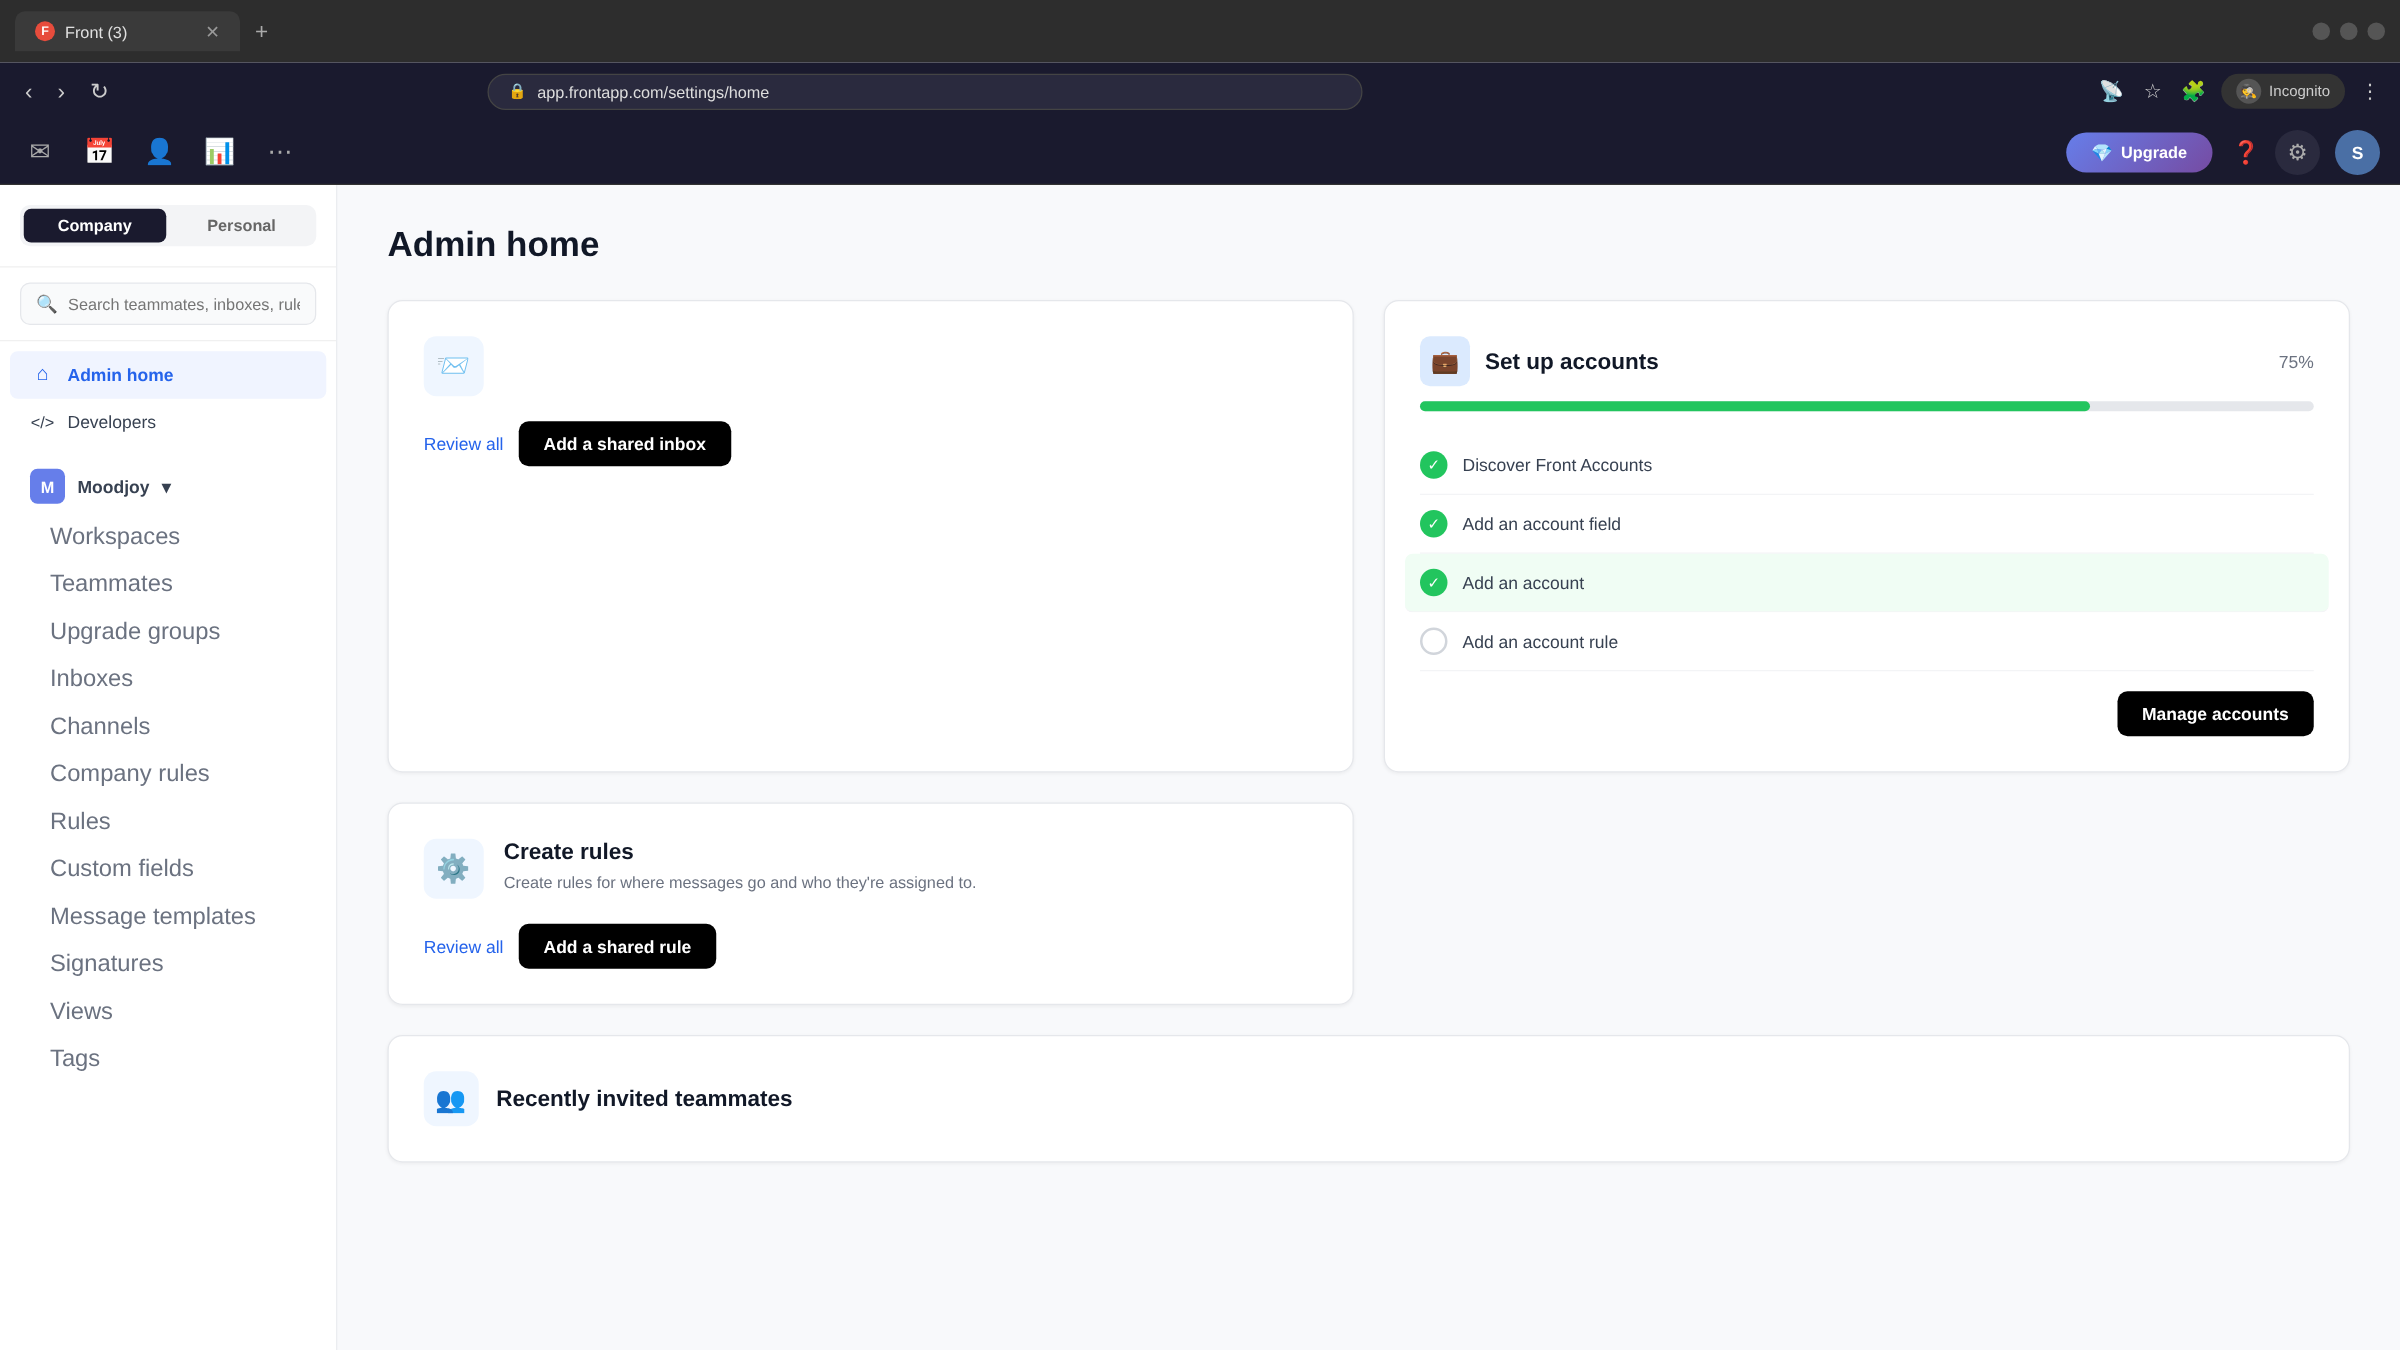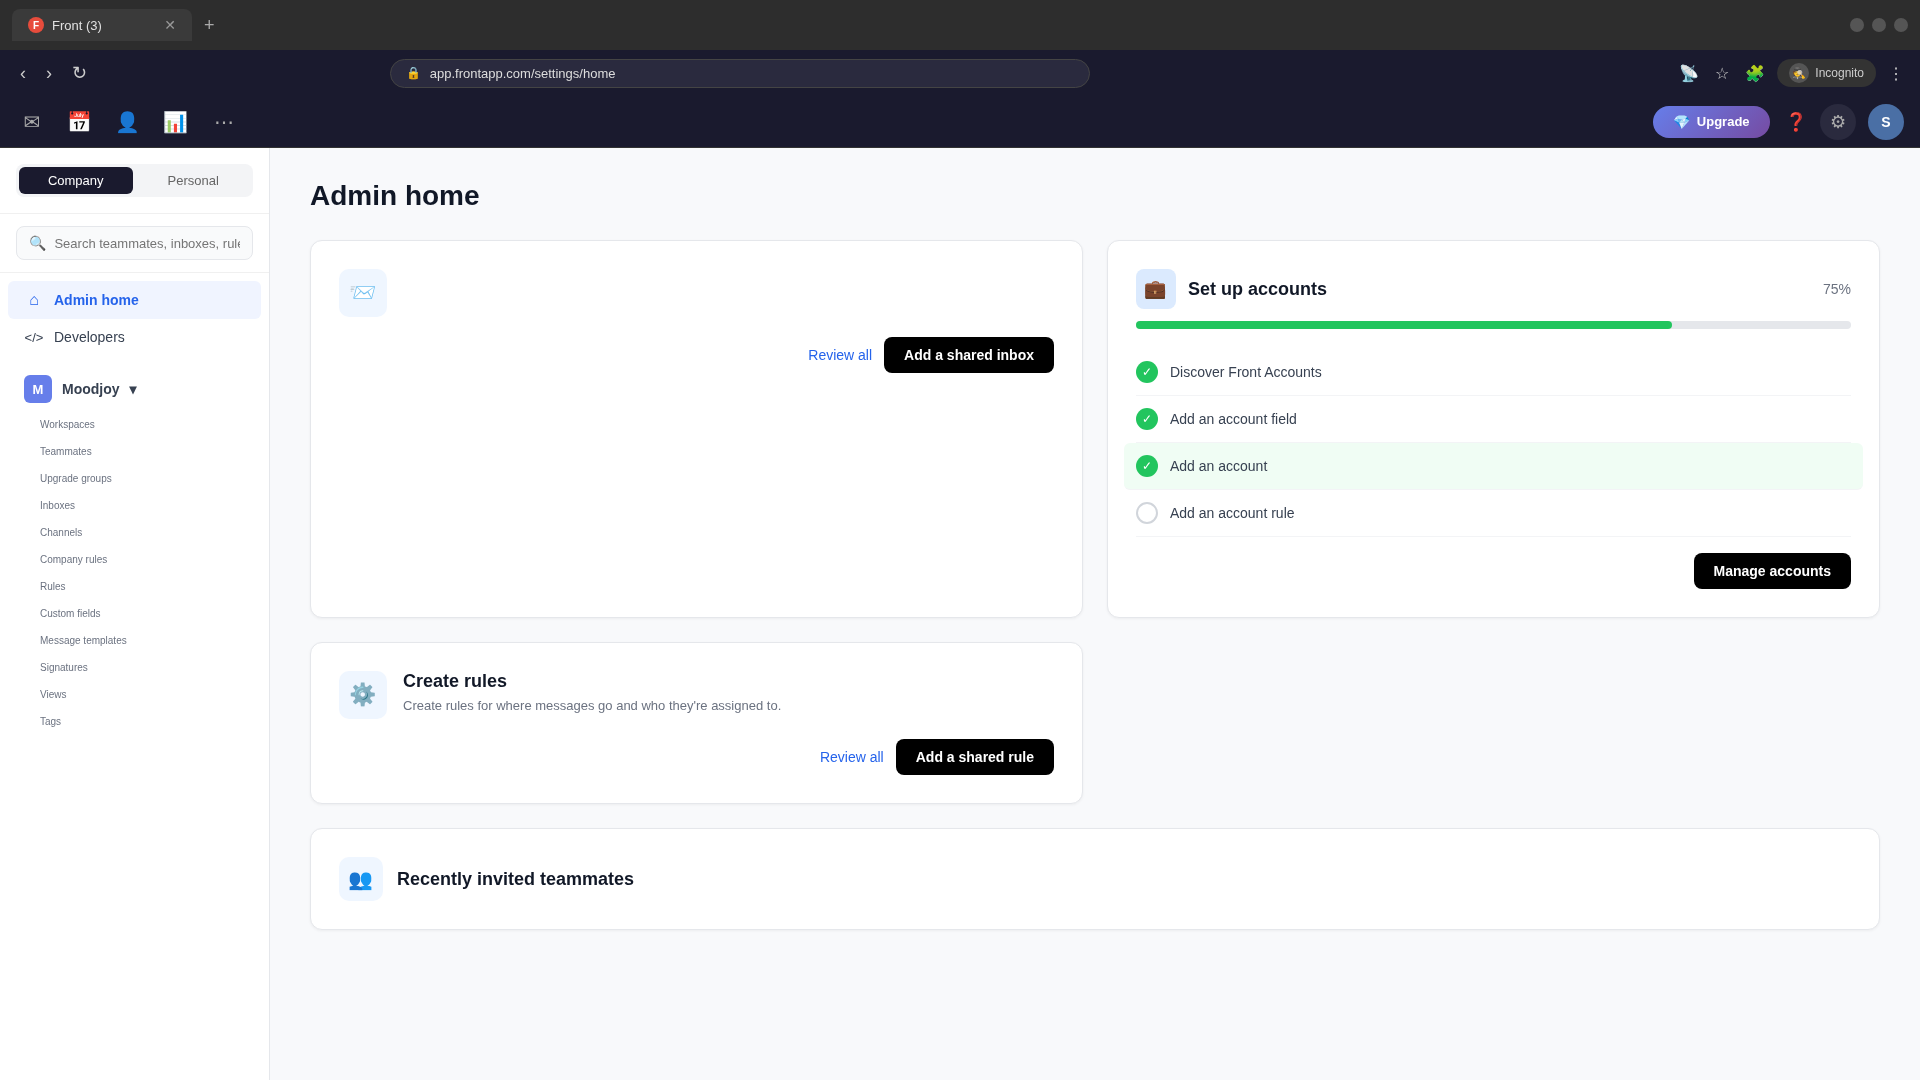--- a/index.html
+++ b/index.html
@@ -37,52 +37,52 @@
     .settings-btn { background: #2a2a3e; border: none; color: #aaa; font-size: 18px; cursor: pointer; width: 36px; height: 36px; border-radius: 50%; display: flex; align-items: center; justify-content: center; }
     .avatar-btn { width: 36px; height: 36px; background: #4a6fa5; border-radius: 50%; display: flex; align-items: center; justify-content: center; color: white; font-size: 14px; font-weight: bold; border: none; cursor: pointer; }
 
     
     .main-layout { display: flex; height: calc(1080px - 148px); }
 
     
     .sidebar { width: 270px; background: #fff; border-right: 1px solid #e5e7eb; display: flex; flex-direction: column; overflow-y: auto; flex-shrink: 0; }
     .sidebar-top { padding: 16px; border-bottom: 1px solid #f0f0f0; }
     .company-personal-toggle { display: flex; gap: 4px; background: #f3f4f6; border-radius: 8px; padding: 3px; }
-    .toggle-btn { flex: 1; padding: 6px 12px; border-radius: 6px; border: none; font-size: 13px; font-weight: 400; cursor: pointer; }
+    .toggle-btn { flex: 1; padding: 6px 12px; border-radius: 6px; border: none; font-size: 13px; font-weight: 700; cursor: pointer; }
     .toggle-btn.active { background: #1a1a2e; color: white; }
     .toggle-btn.inactive { background: transparent; color: #666; }
 
     .search-area { padding: 12px 16px; border-bottom: 1px solid #f0f0f0; }
     .search-box { display: flex; align-items: center; gap: 8px; background: #f9fafb; border: 1px solid #e5e7eb; border-radius: 8px; padding: 8px 12px; }
     .search-box input { border: none; background: none; outline: none; font-size: 13px; color: #666; width: 100%; }
     .search-icon { color: #999; font-size: 14px; }
 
     .nav-section { padding: 8px 0; }
     .nav-item { display: flex; align-items: center; gap: 10px; padding: 10px 16px; cursor: pointer; font-size: 14px; color: #374151; border-radius: 6px; margin: 0 8px; }
     .nav-item.active { background: #f0f4ff; color: #2563eb; font-weight: 600; }
     .nav-item .nav-icon { font-size: 16px; width: 20px; text-align: center; }
 
     .nav-group { margin-top: 4px; }
     .nav-group-header { display: flex; align-items: center; gap: 10px; padding: 8px 16px; cursor: pointer; font-size: 14px; color: #374151; font-weight: 600; margin: 0 8px; border-radius: 6px; }
     .nav-group-header .group-icon { width: 28px; height: 28px; background: #667eea; border-radius: 6px; display: flex; align-items: center; justify-content: center; color: white; font-size: 13px; font-weight: bold; flex-shrink: 0; }
     .nav-sub-items { padding-left: 8px; }
-    .nav-sub-item { padding: 8px 16px 8px 24px; font-size: 10px; color: #6b7280; cursor: pointer; border-radius: 6px; margin: 0 8px; }
+    .nav-sub-item { padding: 8px 16px 8px 24px; font-size: 19px; color: #6b7280; cursor: pointer; border-radius: 6px; margin: 0 8px; }
 
     
     .content-area { flex: 1; overflow-y: auto; padding: 32px 40px; background: #f8f9fb; }
     .page-title { font-size: 28px; font-weight: 700; color: #111827; margin-bottom: 28px; }
 
     
     .cards-grid { display: grid; grid-template-columns: 1fr 1fr; gap: 24px; margin-bottom: 24px; }
     .card { background: white; border-radius: 12px; padding: 28px; border: 1px solid #e5e7eb; box-shadow: 0 1px 3px rgba(0,0,0,0.05); }
     .card-header { display: flex; align-items: flex-start; gap: 16px; margin-bottom: 16px; }
     .card-icon { width: 48px; height: 48px; background: #eff6ff; border-radius: 10px; display: flex; align-items: center; justify-content: center; font-size: 22px; flex-shrink: 0; }
     .card-title { font-size: 18px; font-weight: 600; color: #111827; margin-bottom: 4px; }
     .card-desc { font-size: 13px; color: #6b7280; line-height: 1.5; }
-    .card-actions { display: flex; align-items: center; gap: 12px; margin-top: 20px; justify-content: flex-end; }
+    .card-actions { display: flex; align-items: center; gap: 12px; margin-top: 20px; }
     .btn-primary { background: #000000; color: white; border: none; border-radius: 8px; padding: 10px 20px; font-size: 14px; font-weight: 700; cursor: pointer; white-space: nowrap; }
     .btn-link { color: #2563eb; background: none; border: none; font-size: 14px; font-weight: 500; cursor: pointer; }
 
     
     .setup-card { background: white; border-radius: 12px; padding: 28px; border: 1px solid #e5e7eb; box-shadow: 0 1px 3px rgba(0,0,0,0.05); }
     .setup-card-top { display: flex; align-items: center; justify-content: space-between; margin-bottom: 12px; }
     .setup-card-title-row { display: flex; align-items: center; gap: 12px; }
     .setup-card-icon { width: 40px; height: 40px; background: #dbeafe; border-radius: 8px; display: flex; align-items: center; justify-content: center; font-size: 18px; }
     .setup-title { font-size: 18px; font-weight: 600; color: #111827; }
     .progress-percent { font-size: 14px; color: #6b7280; font-weight: 500; }

